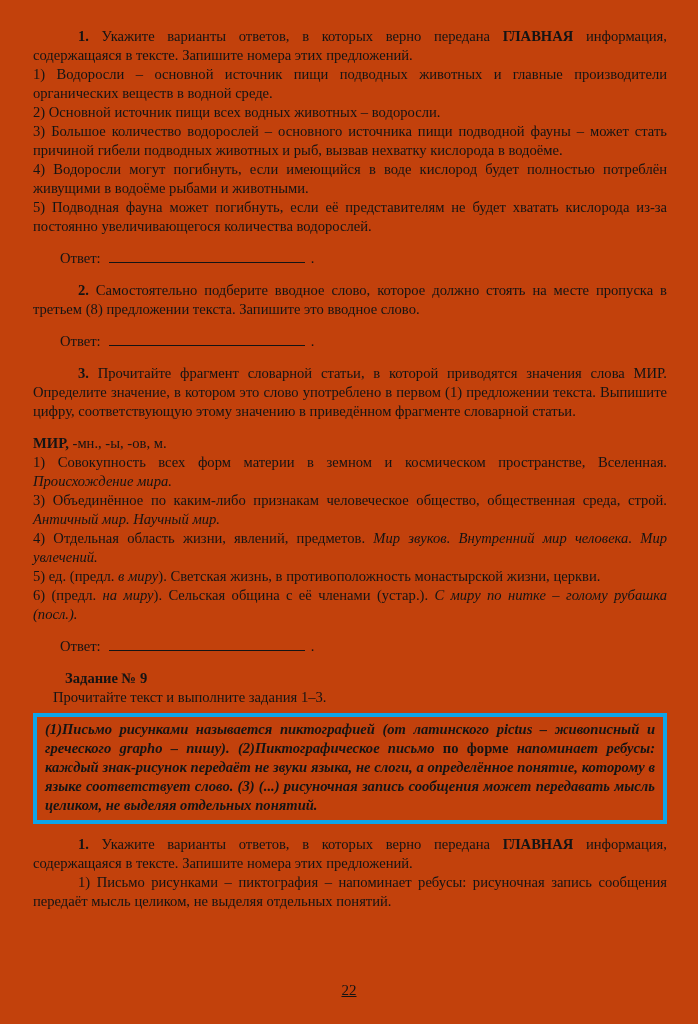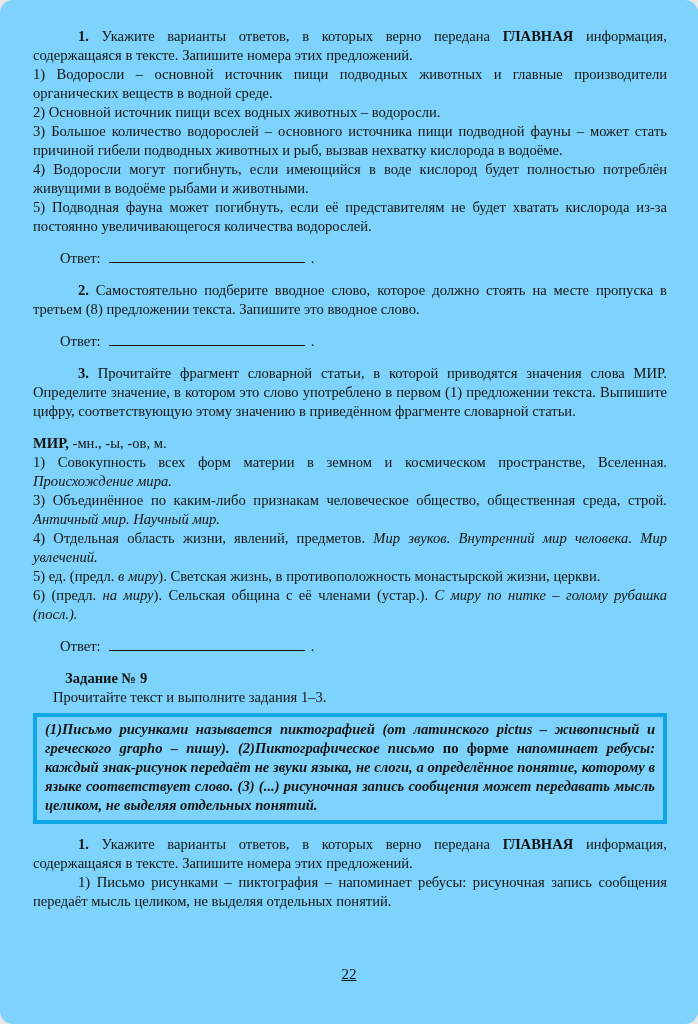--- a/index.html
+++ b/index.html
@@ -1,27 +1,26 @@
 <!DOCTYPE html>
 <html><head>
 <meta charset="utf-8">
 <style>
   html,body{margin:0;padding:0;background:#e8e8e8;}
   .sheet{
     position:relative;
     width:698px;height:1024px;
-    background:#7dd3fc;
+    background:#c2410c;
     color:#141414;
     font-family:"Liberation Serif", serif;
     font-size:14.6px;
     line-height:19px;
     box-sizing:border-box;
     padding:27px 31px 0 33px;
     overflow:hidden;
-    border-radius:13px;
   }
   .para{text-align:justify;text-indent:45px;}
   .block{text-align:justify;}
   .r-b{font-weight:bold;}
   .r-i{font-style:italic;}
   .answer-row{margin:13px 0 13px 27px;}
   .ansline{
     display:inline-block;
     width:196px;
     border-bottom:1.2px solid #141414;
@@ -37,21 +36,21 @@
   .boxed{
     border:4px solid #0ea5e9;
     margin-top:6px;
     padding:3px 8px 5px 8px;
     text-align:justify;
     font-weight:bold;
   }
   .boxed .r-i{font-style:italic;}
   .pagenum{
     position:absolute;
-    bottom:40px;left:0;right:0;
+    bottom:24px;left:0;right:0;
     text-align:center;
     font-size:15px;
     text-decoration:underline;
   }
 </style>
 </head>
 <body>
 
 <div class="sheet">
 

